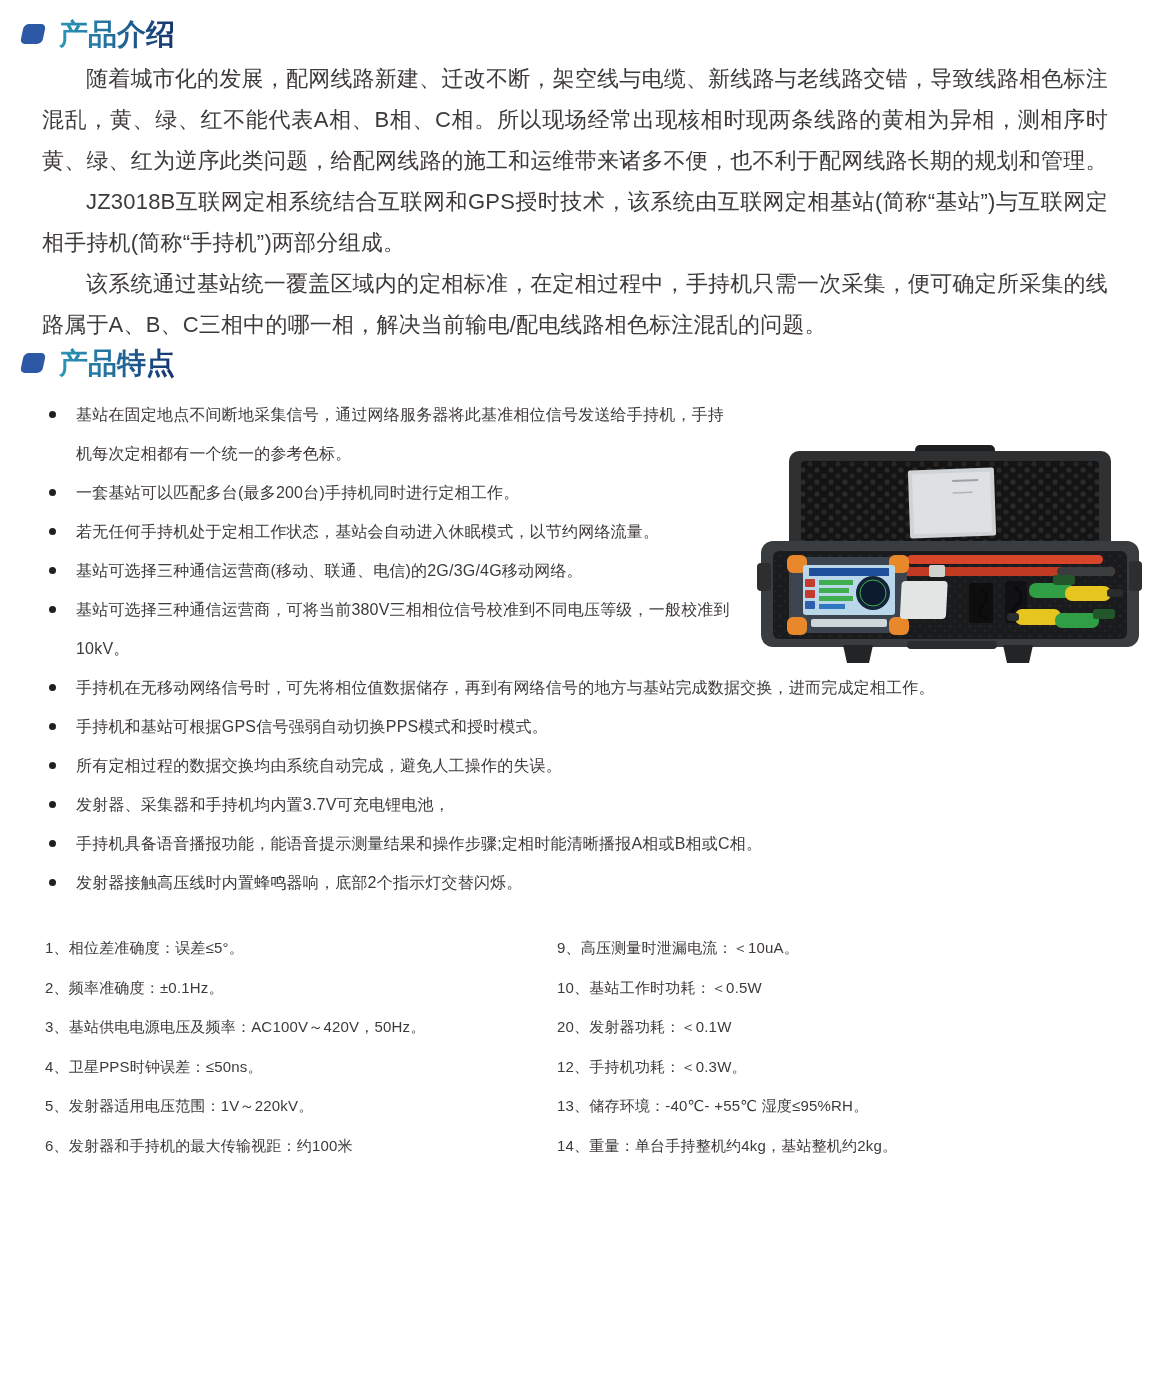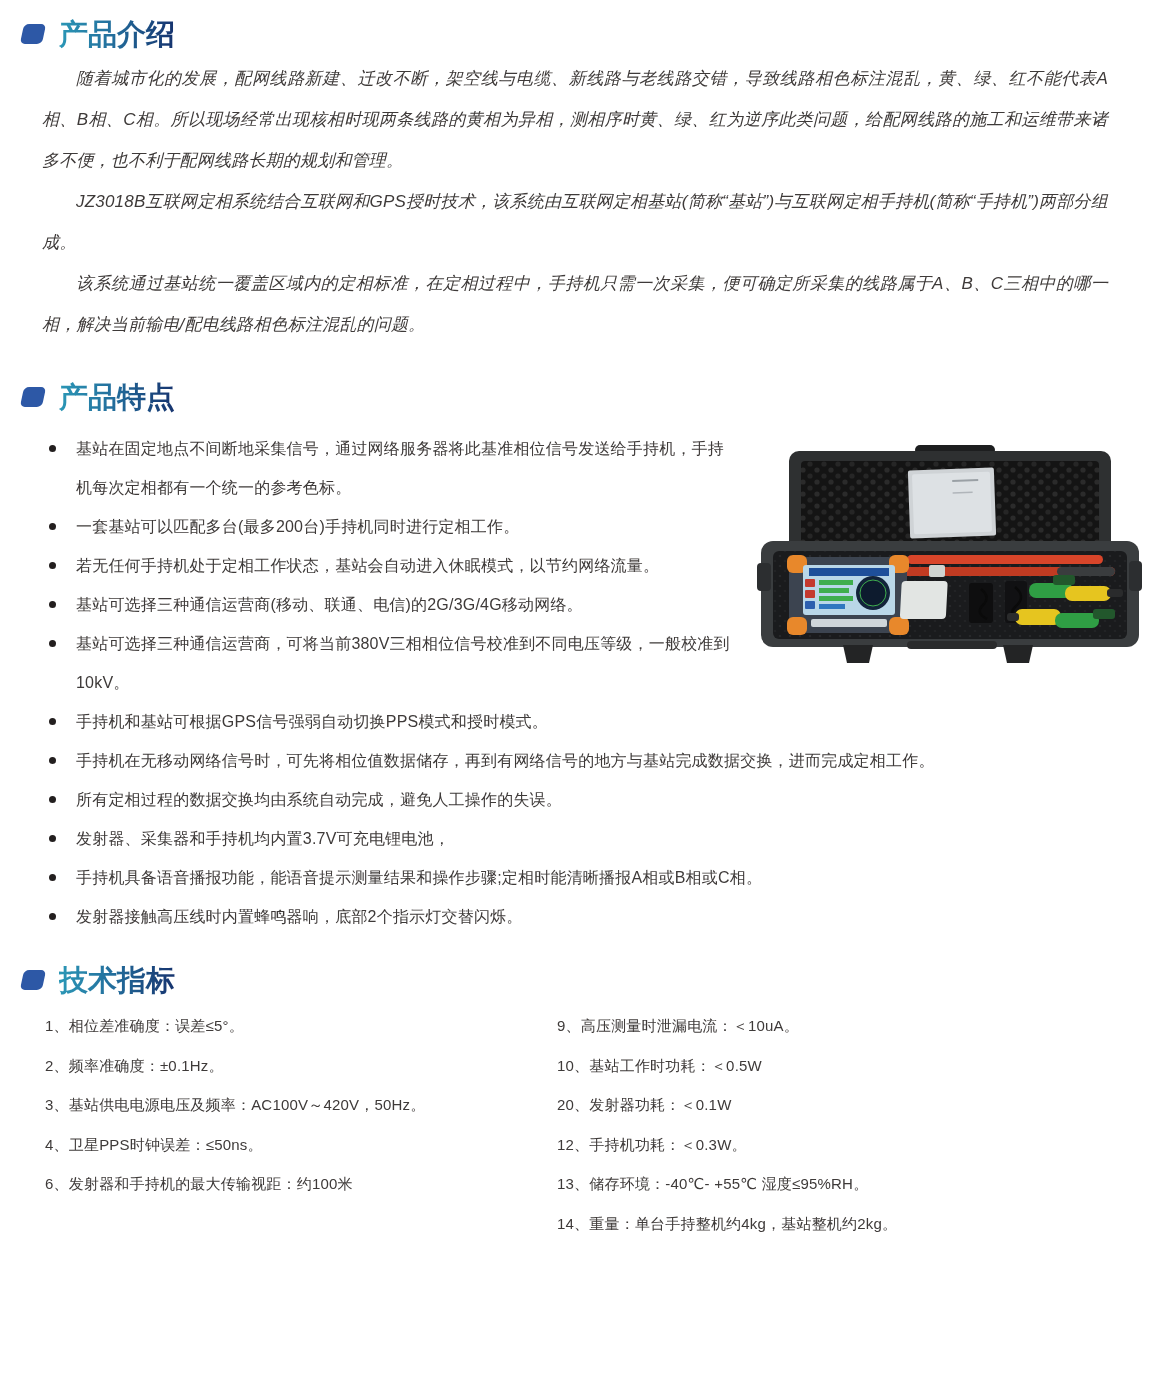--- a/index.html
+++ b/index.html
@@ -25,25 +25,25 @@
     font-size:29px;font-weight:700;line-height:36px;
     color:#1c3a74;
     background:linear-gradient(90deg,#2b97b6 0%,#236f9d 45%,#16336e 100%);
     -webkit-background-clip:text;background-clip:text;
     -webkit-text-fill-color:transparent;
   }
   
   .intro{margin-top:16px;}
   .intro-body{margin-top:6px;padding:0 42px;}
   .intro-body p{
-    margin:0;font-size:17px;line-height:41px;
-    text-indent:2em;text-align:justify;letter-spacing:0.2px;font-style:italic;
-  }
-  
-  .features{margin-top:34px;position:relative;}
+    margin:0;font-size:22px;line-height:41px;
+    text-indent:2em;text-align:justify;letter-spacing:0.2px;
+  }
+  
+  .features{position:relative;}
   .feature-list{
     list-style:none;margin:14px 0 0 0;padding:0 10px 0 47px;
   }
   .feature-list li{
     position:relative;padding-left:29px;
     font-size:16px;line-height:39px;letter-spacing:0.2px;
     text-align:left;
   }
   .feature-list li::before{
     content:"";position:absolute;left:2px;top:16px;
@@ -86,22 +86,22 @@
     <div class="section-head">
       <span class="marker"></span>
       <span class="sec-title">产品特点</span>
     </div>
     <ul class="feature-list">
       <li class="narrow">基站在固定地点不间断地采集信号，通过网络服务器将此基准相位信号发送给手持机，手持机每次定相都有一个统一的参考色标。</li>
       <li class="narrow">一套基站可以匹配多台(最多200台)手持机同时进行定相工作。</li>
       <li class="narrow">若无任何手持机处于定相工作状态，基站会自动进入休眠模式，以节约网络流量。</li>
       <li class="narrow">基站可选择三种通信运营商(移动、联通、电信)的2G/3G/4G移动网络。</li>
       <li class="narrow">基站可选择三种通信运营商，可将当前380V三相相位信号校准到不同电压等级，一般校准到10kV。</li>
+      <li>手持机在无移动网络信号时，可先将相位值数据储存，再到有网络信号的地方与基站完成数据交换，进而完成定相工作。</li>
       <li>手持机和基站可根据GPS信号强弱自动切换PPS模式和授时模式。</li>
-      <li>手持机在无移动网络信号时，可先将相位值数据储存，再到有网络信号的地方与基站完成数据交换，进而完成定相工作。</li>
       <li>所有定相过程的数据交换均由系统自动完成，避免人工操作的失误。</li>
       <li>发射器、采集器和手持机均内置3.7V可充电锂电池，</li>
       <li>手持机具备语音播报功能，能语音提示测量结果和操作步骤;定相时能清晰播报A相或B相或C相。</li>
       <li>发射器接触高压线时内置蜂鸣器响，底部2个指示灯交替闪烁。</li>
     </ul>
   </div>
 
   <div class="photo-wrap">
     <svg width="385" height="228" viewBox="0 0 385 228" xmlns="http://www.w3.org/2000/svg">
       <defs>
@@ -179,30 +179,27 @@
         <rect x="250" y="170" width="12" height="8" rx="3" fill="#2a2b2c"></rect>
       </g>
 
       <path d="M86 202 l30 0 l-4 18 l-22 0 z" fill="#232425"></path>
       <path d="M246 202 l30 0 l-4 18 l-22 0 z" fill="#232425"></path>
       <rect x="150" y="198" width="90" height="8" rx="4" fill="#2a2b2c"></rect>
     </svg>
   </div>
 
   <div class="section specs">
-    <div class="section-head">
-      <span class="marker"></span>
-      <span class="sec-title">技术指标</span>
-    </div>
     <div class="spec-cols">
       <div class="spec-col">
         <p>1、相位差准确度：误差≤5°。</p>
         <p>2、频率准确度：±0.1Hz。</p>
         <p>3、基站供电电源电压及频率：AC100V～420V，50Hz。</p>
         <p>4、卫星PPS时钟误差：≤50ns。</p>
+        <p>5、发射器适用电压范围：1V～220kV。</p>
         <p>6、发射器和手持机的最大传输视距：约100米</p>
 
       </div>
       <div class="spec-col">
         <p>9、高压测量时泄漏电流：＜10uA。</p>
         <p>10、基站工作时功耗：＜0.5W</p>
         <p>20、发射器功耗：＜0.1W</p>
         <p>12、手持机功耗：＜0.3W。</p>
         <p>13、储存环境：-40℃- +55℃ 湿度≤95%RH。</p>
         <p>14、重量：单台手持整机约4kg，基站整机约2kg。</p>

